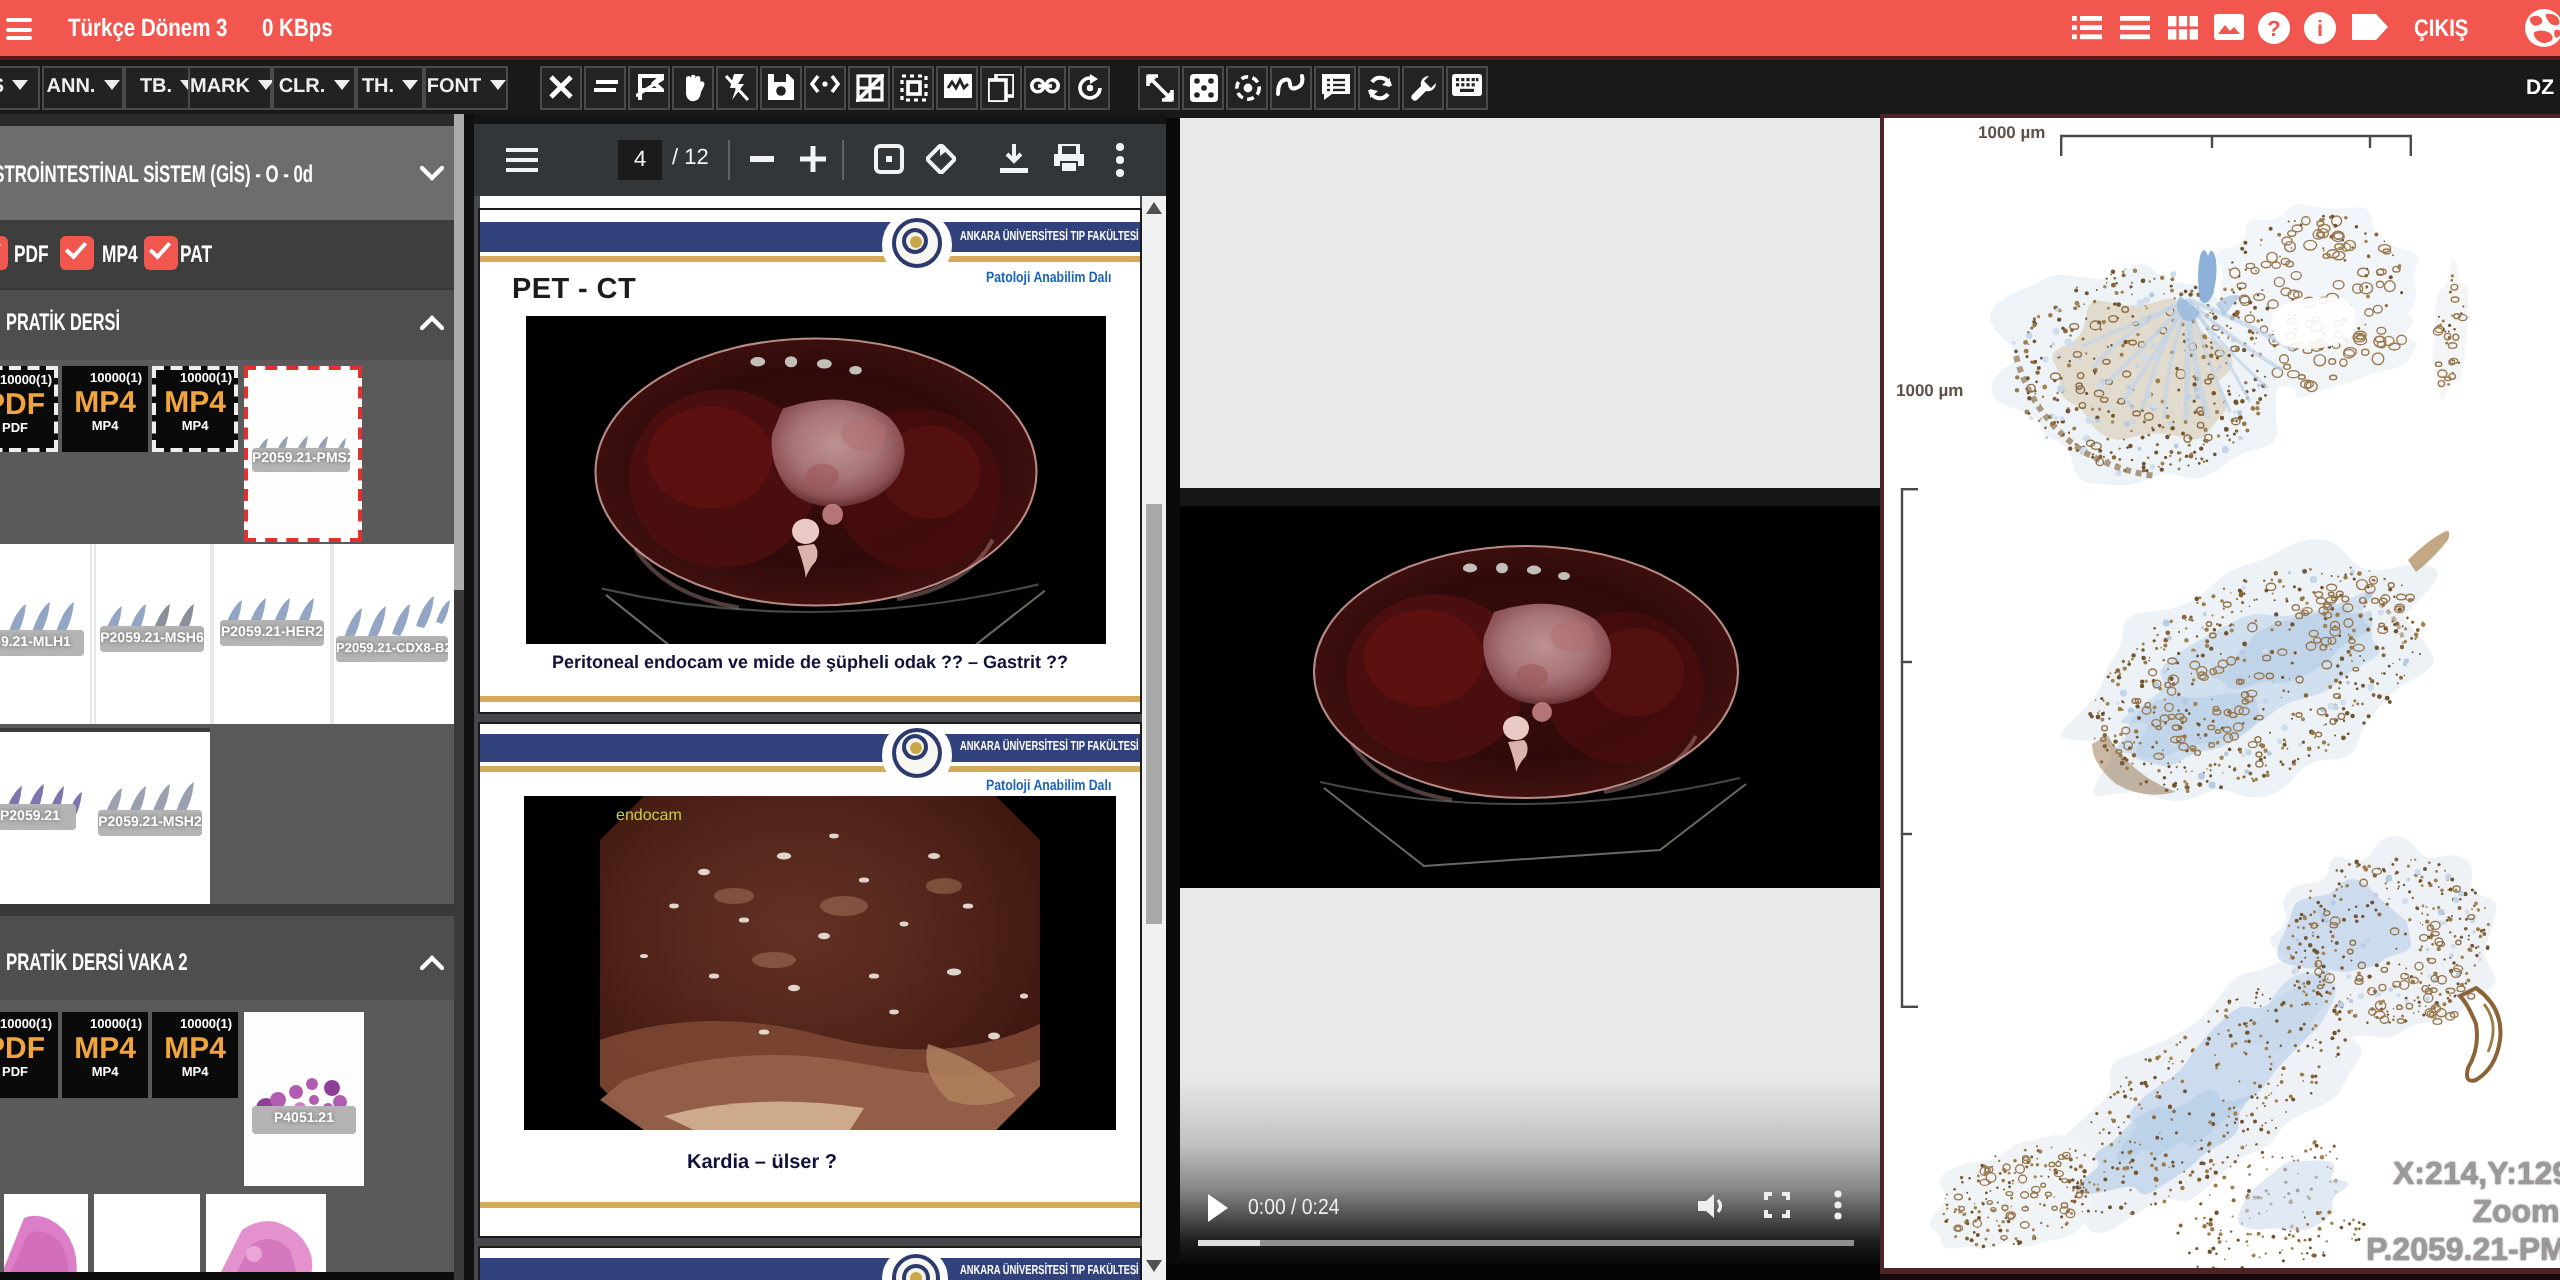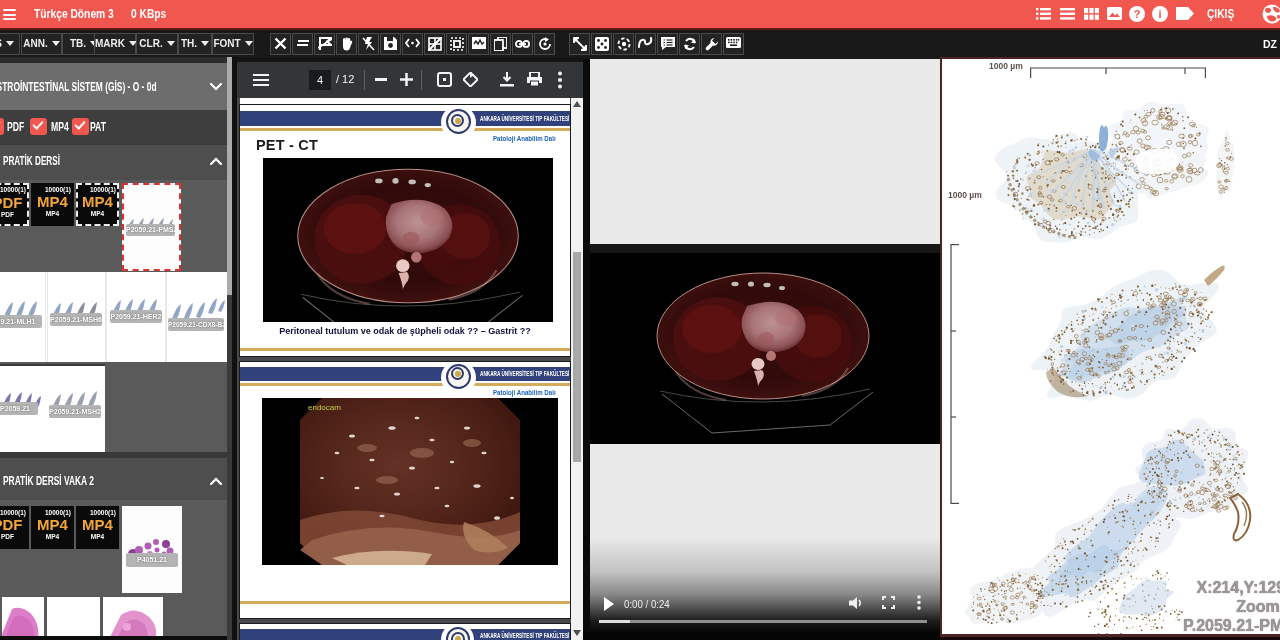--- a/index.html
+++ b/index.html
@@ -423,21 +423,21 @@
       <div class="abs" style="left:212.7px;top:10.7px;width:9.6px;height:9.6px;border-radius:50%;background:#f5f2ea;"></div>
       <div class="abs" style="left:214.5px;top:12.5px;width:6px;height:6px;border-radius:50%;background:#c9a84c;"></div>
       <div class="abs" style="left:240px;top:10px;color:#fff;font-weight:bold;font-size:6.5px;white-space:nowrap;transform:scaleX(.72);transform-origin:left;">ANKARA ÜNİVERSİTESİ TIP FAKÜLTESİ</div>
       <div class="abs" style="left:253px;top:29px;color:#1a63b8;font-weight:bold;font-size:7.5px;white-space:nowrap;transform:scaleX(.82);transform-origin:left;">Patoloji Anabilim Dalı</div>
       <div class="abs" style="left:16px;top:32px;font-size:14.5px;color:#1c1c1c;font-weight:600;letter-spacing:.2px;">PET - CT</div>
       <div class="abs ctimg" style="left:23px;top:53px;width:290px;height:164px;">
         <svg width="290" height="164" viewBox="0 0 290 164">
           <use href="#petct" transform="translate(145,78) scale(1.04,1.06) translate(-173,-92)"></use>
         </svg>
       </div>
-      <div class="abs" style="left:0px;top:221px;width:330px;text-align:center;color:#10103a;font-weight:bold;font-size:9px;">Peritoneal tutulum ve odak de şüpheli odak ?? – Gastrit ??</div>
+      <div class="abs" style="left:0px;top:221px;width:330px;text-align:center;color:#10103a;font-weight:bold;font-size:9px;">Peritoneal endocam ve mide de şüpheli odak ?? – Gastrit ??</div>
       <div class="abs" style="left:0;top:243px;width:330px;height:2.5px;background:#d3ab59;"></div>
     </div>
 
     <div class="abs pdfpage" style="left:3px;top:305px;height:256px;">
       <div class="abs" style="left:0;top:5px;width:330px;height:14px;background:#31417b;"></div>
       <div class="abs" style="left:0;top:19px;width:330px;height:1.5px;background:#fff;"></div>
       <div class="abs" style="left:0;top:20.5px;width:330px;height:3px;background:#d3ab59;"></div>
       <div class="abs" style="left:201px;top:-2px;width:35px;height:35px;border-radius:50%;background:#fff;"></div>
       <div class="abs" style="left:206px;top:2px;width:25px;height:25px;border-radius:50%;background:#f8f6f0;border:2px solid #2c3a6d;box-sizing:border-box;"></div>
       <div class="abs" style="left:211px;top:5px;width:13px;height:13px;border-radius:50%;background:#2c3a6d;"></div>
@@ -483,20 +483,21 @@
             </g>
           <g fill="#b08268" opacity=".45">
               <ellipse cx="105" cy="50" rx="10" ry="4"></ellipse>
               <ellipse cx="160" cy="55" rx="12" ry="5"></ellipse>
               <ellipse cx="210" cy="45" rx="9" ry="4"></ellipse>
               <ellipse cx="125" cy="82" rx="11" ry="4"></ellipse>
             </g>
           <text x="46" y="12" font-size="8" fill="#c3d043" font-family="Liberation Sans">endocam</text>
         </svg>
       </div>
+      <div class="abs" style="left:-24px;top:214px;width:330px;text-align:center;color:#10103a;font-weight:bold;font-size:10px;">Kardia – ülser ?</div>
       <div class="abs" style="left:0;top:239px;width:330px;height:2.5px;background:#d3ab59;"></div>
     </div>
 
     <div class="abs pdfpage" style="left:3px;top:567px;height:16px;">
       <div class="abs" style="left:0;top:5px;width:330px;height:11px;background:#31417b;"></div>
       <div class="abs" style="left:201px;top:-1px;width:33px;height:33px;border-radius:50%;background:#fff;"></div>
       <div class="abs" style="left:206px;top:3px;width:24px;height:24px;border-radius:50%;background:#f8f6f0;border:2px solid #2c3a6d;box-sizing:border-box;"></div>
       <div class="abs" style="left:211px;top:8px;width:14px;height:14px;border-radius:50%;background:#2c3a6d;"></div>
       <div class="abs" style="left:213.2px;top:10.2px;width:9.6px;height:9.6px;border-radius:50%;background:#f5f2ea;"></div>
       <div class="abs" style="left:215px;top:12px;width:6px;height:6px;border-radius:50%;background:#c9a84c;"></div>

